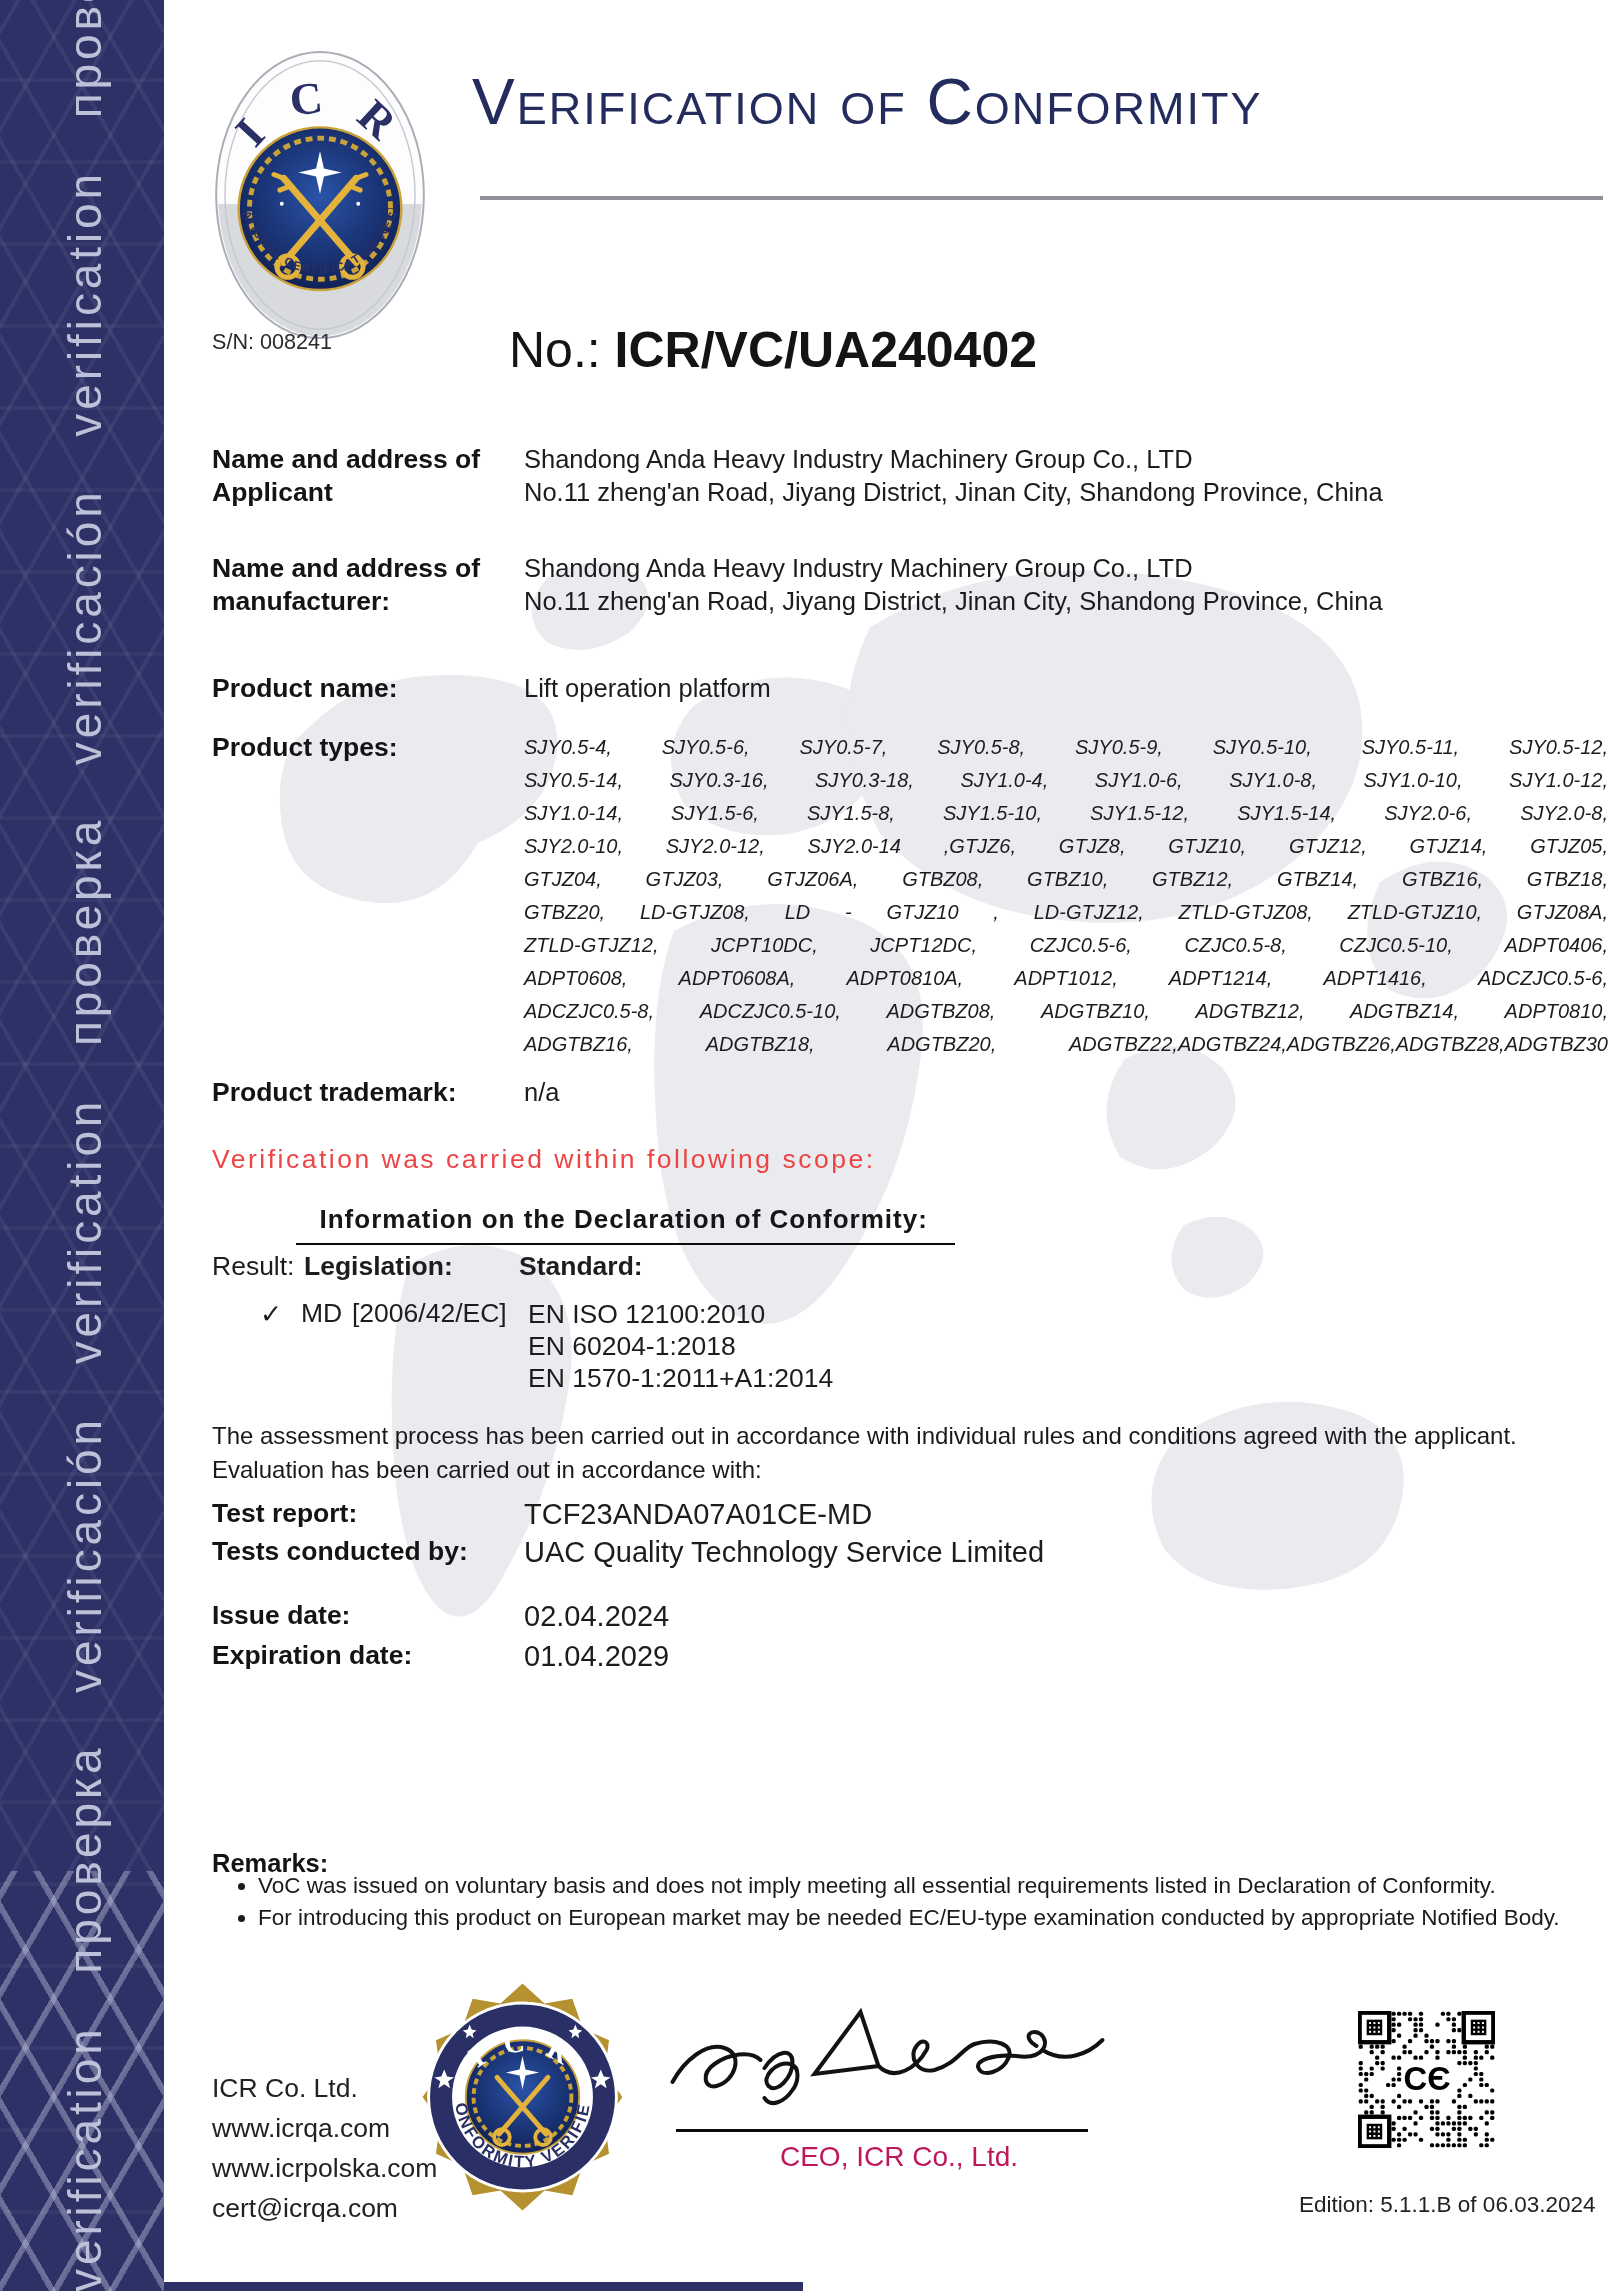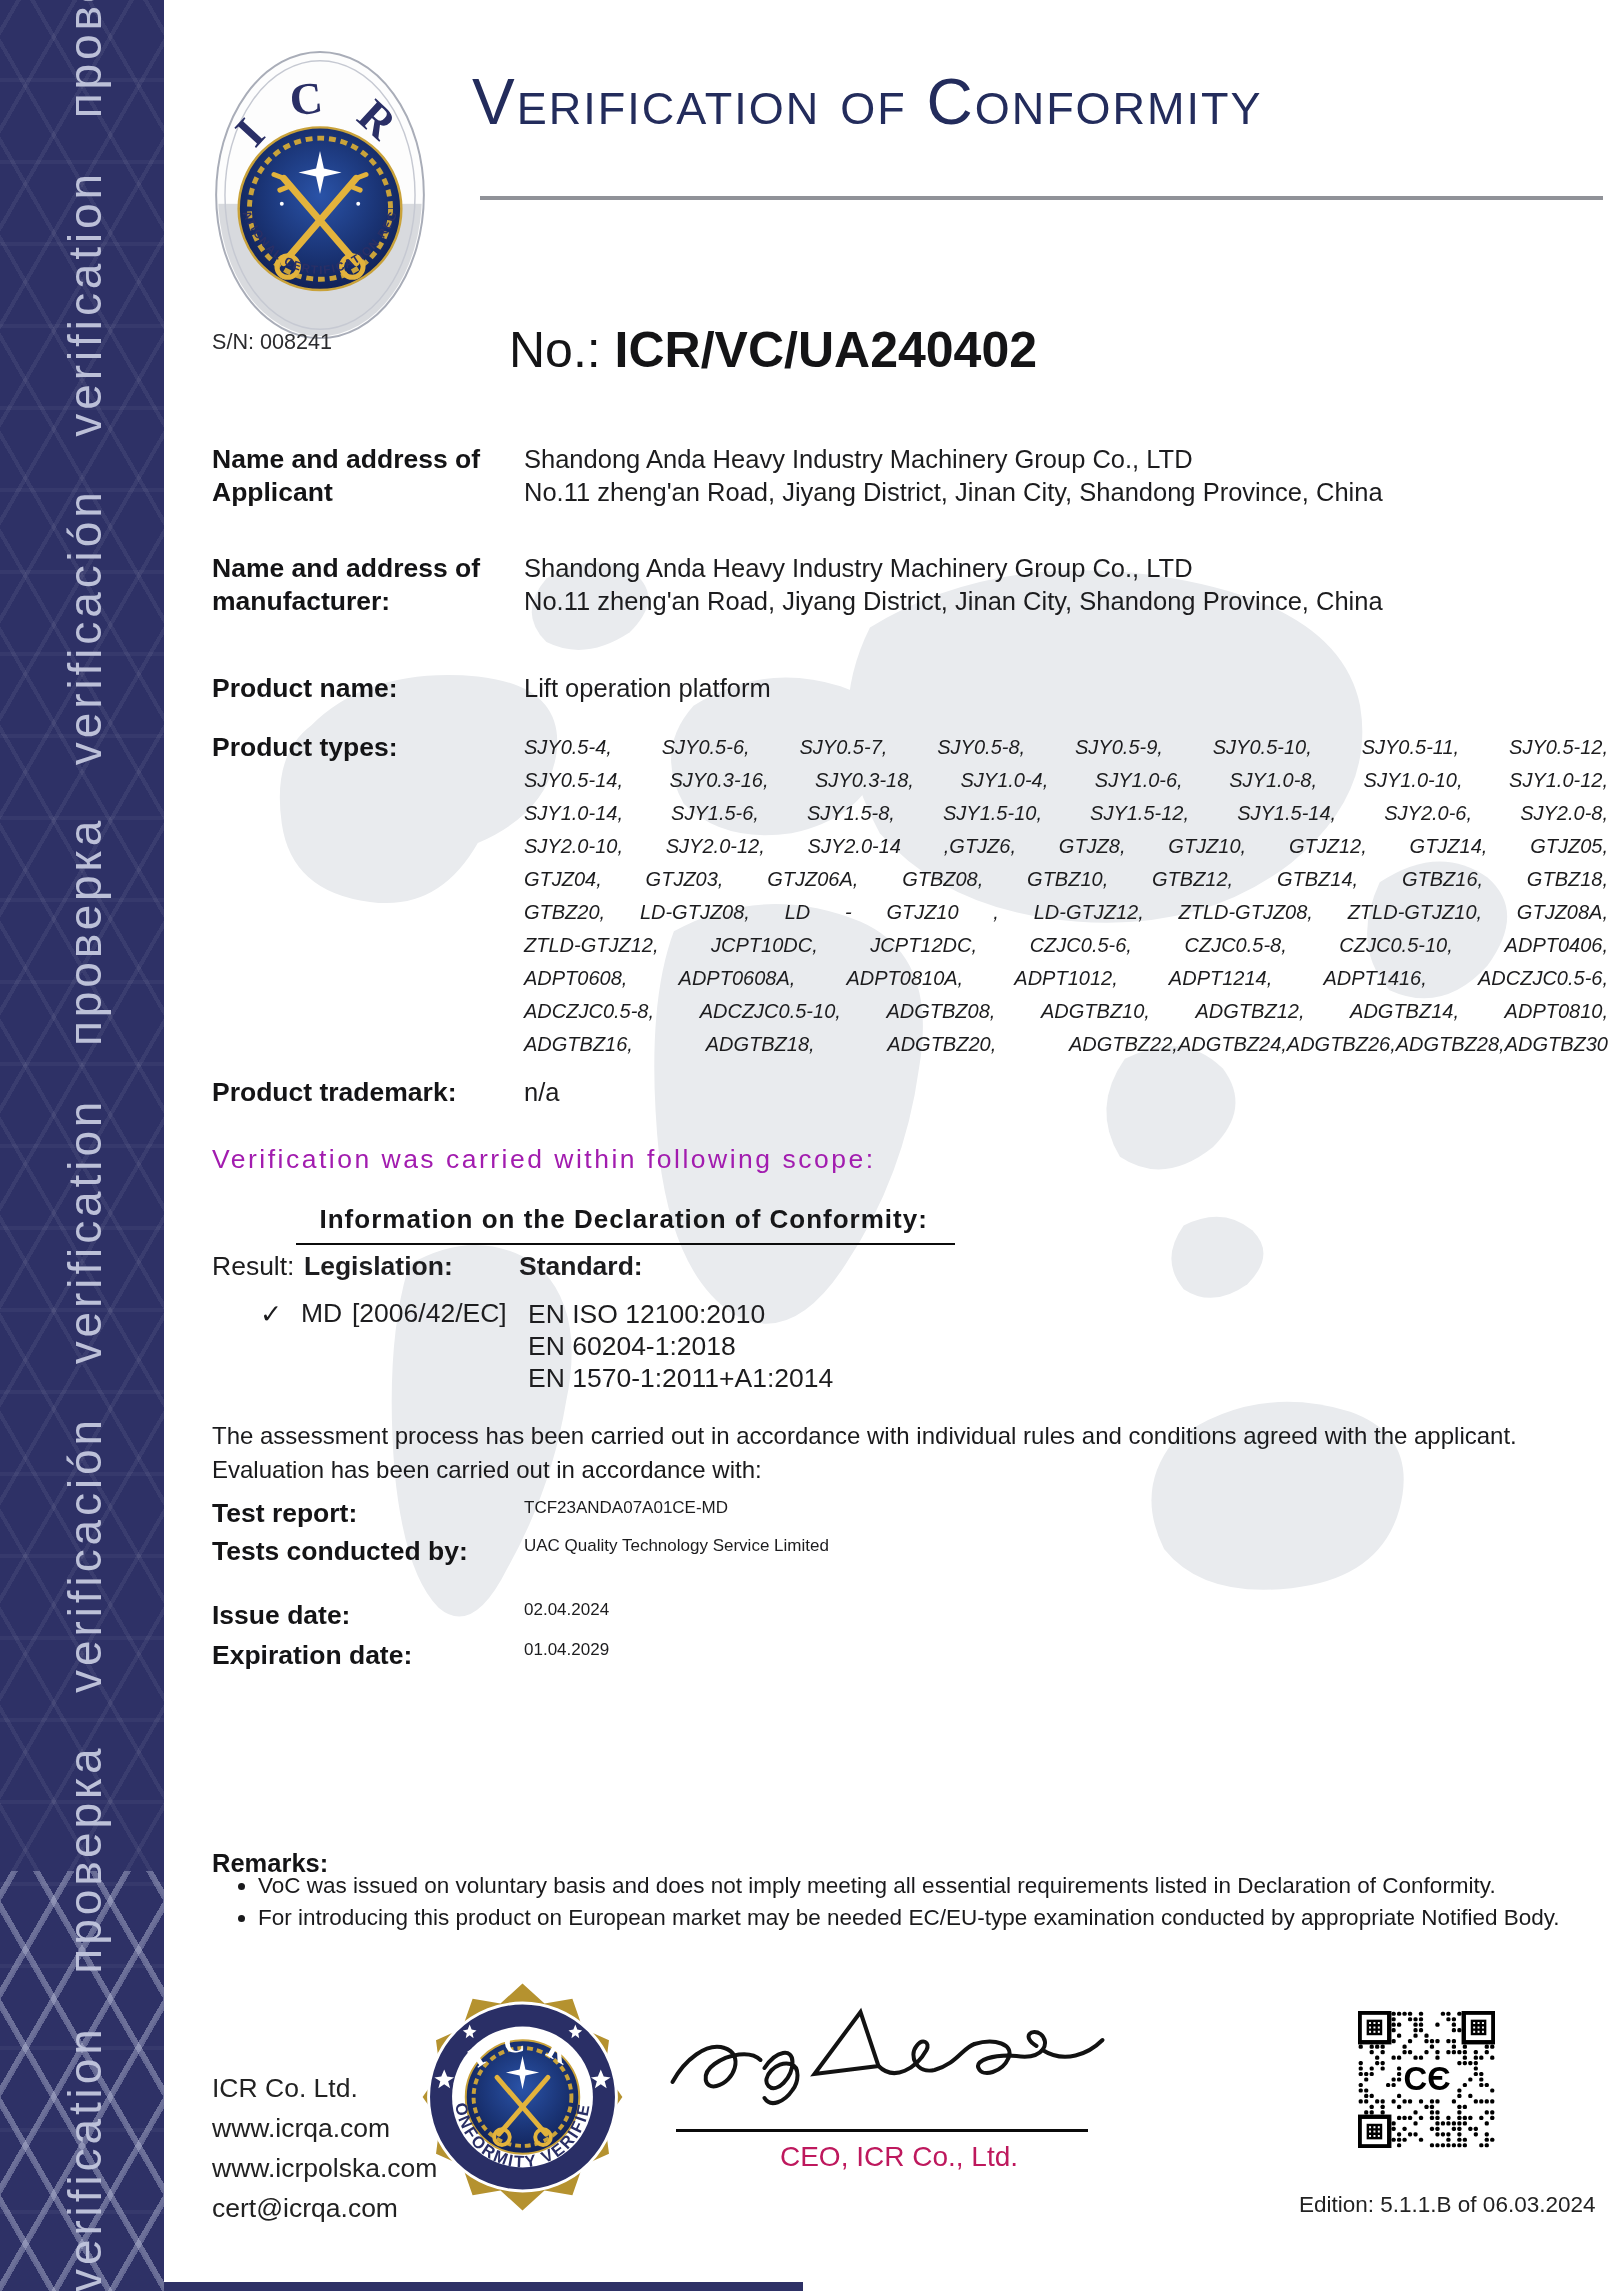--- a/index.html
+++ b/index.html
@@ -44,35 +44,35 @@
   .sn{left:48px;top:329px;font-size:21.6px;color:#2b2b2e;}
   .no-line{left:345px;top:321px;font-size:50px;color:#141416;white-space:nowrap;}
   .no-line b{font-weight:800;}
 
   .row{display:grid;grid-template-columns:312px 1fr;width:1396px;padding-left:48px;}
   .row .lbl{font-weight:700;font-size:26.5px;line-height:33px;color:#141416;padding-right:19.6px;}
   .row .val{font-size:25.5px;line-height:33px;color:#1c1c1e;}
   .types .val{width:1084px;font-size:20px;line-height:33px;font-style:italic;}
   .types .jline{text-align:justify;text-align-last:justify;}
 
-  .scope{left:48px;top:1144px;font-size:26.5px;letter-spacing:2.5px;color:#a21caf;}
+  .scope{left:48px;top:1144px;font-size:26.5px;letter-spacing:2.5px;color:#ef4444;}
   .decl-head{
     left:132px;top:1204px;width:635px;padding:0 0 7.8px 23.5px;
     font-size:26px;letter-spacing:1px;color:#161618;border-bottom:2.9px solid #0b0b0b;font-weight:bold;
   }
   .res-head{left:0;top:1251px;width:1457px;height:39px;font-size:26.5px;}
   .res-head .h{position:absolute;top:0;}
   .check-row{left:0;top:1298px;width:1457px;font-size:26.5px;}
   .check-row .c{position:absolute;top:0;}
   .standards div{line-height:32px;}
   .para{left:48px;top:1419px;width:1388px;font-size:24px;line-height:34px;color:#1a1a1c;}
 
   .kv{position:absolute;width:1396px;padding-left:48px;display:grid;grid-template-columns:312px 1fr;}
   .kv .lbl{font-weight:700;font-size:26.5px;color:#141416;}
-  .kv .val{font-size:17px;color:#1c1c1e;}
+  .kv .val{font-size:29px;color:#1c1c1e;}
 
   .remarks-title{left:48px;top:1849px;font-size:25.5px;font-weight:700;color:#141416;}
   .remarks-list{left:0;top:1870px;width:1372px;margin:0;padding-left:94px;font-size:22.5px;color:#1a1a1c;}
   .remarks-list li{line-height:32px;}
 
   .footer-left{left:48px;top:2068px;font-size:26.5px;line-height:40px;color:#222;}
   .sig-wrap{left:500px;top:1990px;width:451px;height:147px;}
   .sig-line{left:512px;top:2129px;width:412px;height:2.9px;background:#0b0b0b;}
   .ceo{left:529px;top:2141px;width:412px;text-align:center;font-size:28px;color:#be185d;}
   .edition{left:1135px;top:2192px;font-size:22.5px;color:#222;}

